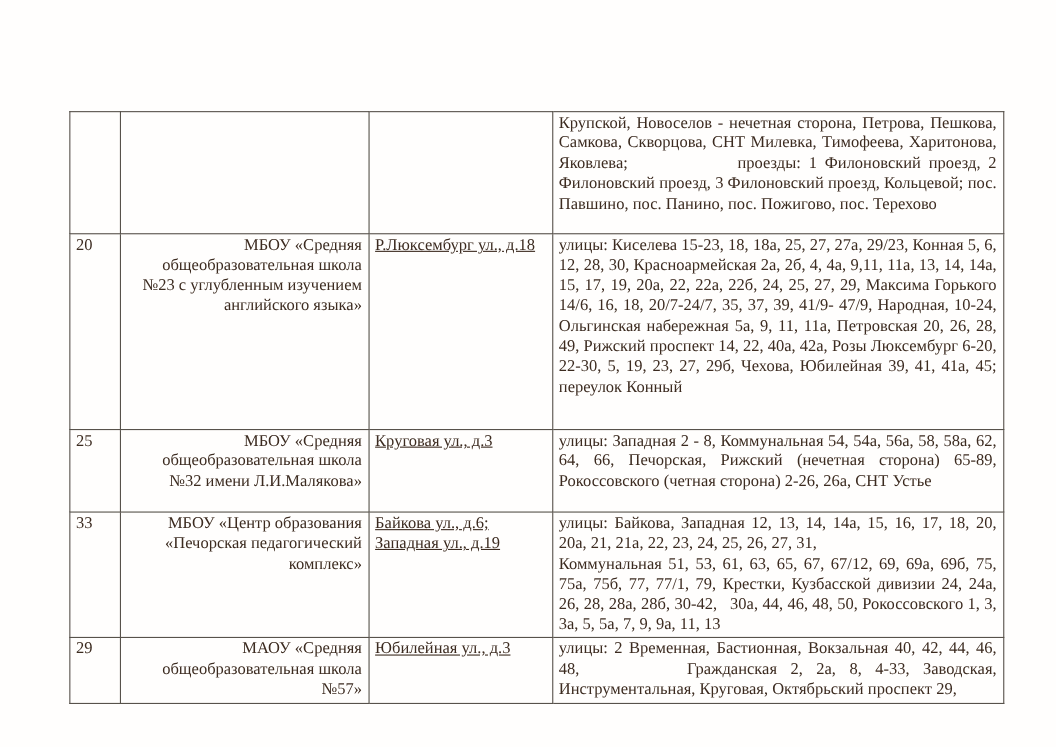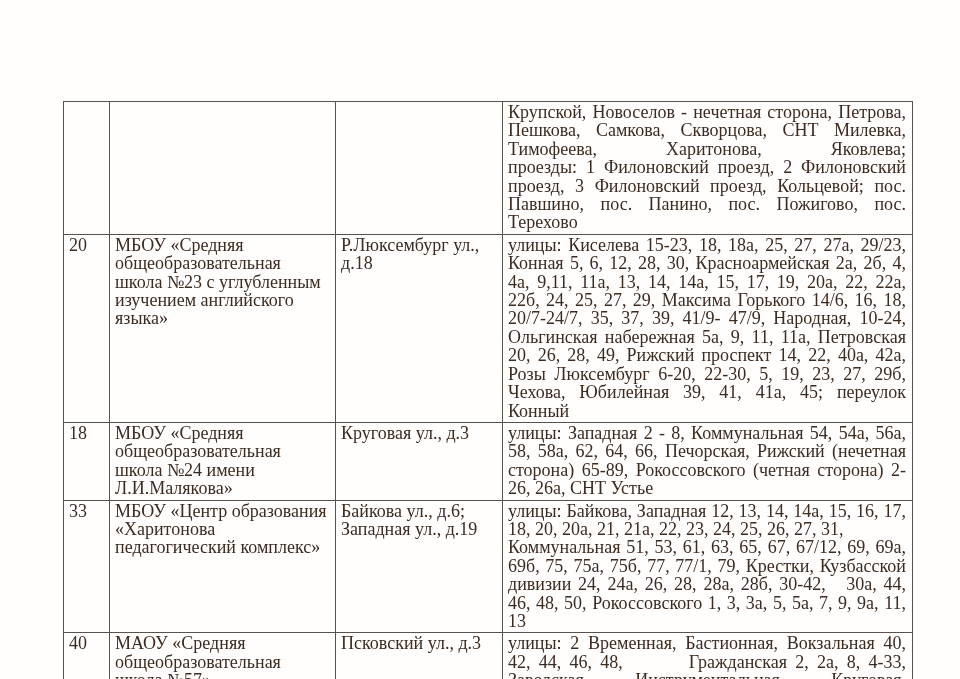--- a/index.html
+++ b/index.html
@@ -20,36 +20,38 @@
     left: 63px;
     top: 101px;
     width: 849px;
     border-collapse: collapse;
     table-layout: fixed;
   }
   table.doc td {
     border: 1px solid #57524b;
     vertical-align: top;
     color: #3c2b20;
-    font-size: 18px;
+    font-size: 15px;
     line-height: 18.4px;
     padding: 1px 6px 2px 5px;
     overflow: hidden;
   }
   td.c-num {
     padding-left: 5px;
   }
   td.c-school {
     padding-left: 8px;
     padding-right: 10px;
+    text-align: right;
   }
   td.c-address {
     padding-left: 6px;
     padding-right: 30px;
     white-space: pre-wrap;
+    text-decoration: underline;
   }
   td.c-streets {
     padding-left: 6px;
     padding-right: 6px;
     text-align: justify;
     white-space: pre-wrap;
   }
   tr.r0 { height: 111px; }
   tr.r1 { height: 178px; }
   tr.r2 { height: 75px;  }
@@ -74,34 +76,34 @@
         <td class="c-address"></td>
         <td class="c-streets">Крупской, Новоселов - нечетная сторона, Петрова, Пешкова, Самкова, Скворцова, СНТ Милевка, Тимофеева, Харитонова, Яковлева;              проезды: 1 Филоновский проезд, 2 Филоновский проезд, 3 Филоновский проезд, Кольцевой; пос. Павшино, пос. Панино, пос. Пожигово, пос. Терехово</td>
       </tr>
       <tr class="r1">
         <td class="c-num">20</td>
         <td class="c-school">МБОУ «Средняя общеобразовательная школа №23 с углубленным изучением английского языка»</td>
         <td class="c-address">Р.Люксембург ул., д.18</td>
         <td class="c-streets">улицы: Киселева 15-23, 18, 18а, 25, 27, 27а, 29/23, Конная 5, 6, 12, 28, 30, Красноармейская 2а, 2б, 4, 4а, 9,11, 11а, 13, 14, 14а, 15, 17, 19, 20а, 22, 22а, 22б, 24, 25, 27, 29, Максима Горького 14/6, 16, 18, 20/7-24/7, 35, 37, 39, 41/9- 47/9, Народная, 10-24, Ольгинская набережная 5а, 9, 11, 11а, Петровская 20, 26, 28, 49, Рижский проспект 14, 22, 40а, 42а, Розы Люксембург 6-20, 22-30, 5, 19, 23, 27, 29б, Чехова, Юбилейная 39, 41, 41а, 45; переулок Конный</td>
       </tr>
       <tr class="r2">
-        <td class="c-num">18</td>
-        <td class="c-school">МБОУ «Средняя общеобразовательная школа №24 имени Л.И.Малякова»</td>
+        <td class="c-num">25</td>
+        <td class="c-school">МБОУ «Средняя общеобразовательная школа №32 имени Л.И.Малякова»</td>
         <td class="c-address">Круговая ул., д.3</td>
         <td class="c-streets">улицы: Западная 2 - 8, Коммунальная 54, 54а, 56а, 58, 58а, 62, 64, 66, Печорская, Рижский (нечетная сторона) 65-89, Рокоссовского (четная сторона) 2-26, 26а, СНТ Устье</td>
       </tr>
       <tr class="r3">
         <td class="c-num">33</td>
-        <td class="c-school">МБОУ «Центр образования «Харитонова педагогический комплекс»</td>
+        <td class="c-school">МБОУ «Центр образования «Печорская педагогический комплекс»</td>
         <td class="c-address">Байкова ул., д.6;
 Западная ул., д.19</td>
         <td class="c-streets">улицы: Байкова, Западная 12, 13, 14, 14а, 15, 16, 17, 18, 20, 20а, 21, 21а, 22, 23, 24, 25, 26, 27, 31,
 Коммунальная 51, 53, 61, 63, 65, 67, 67/12, 69, 69а, 69б, 75, 75а, 75б, 77, 77/1, 79, Крестки, Кузбасской дивизии 24, 24а, 26, 28, 28а, 28б, 30-42,   30а, 44, 46, 48, 50, Рокоссовского 1, 3, 3а, 5, 5а, 7, 9, 9а, 11, 13</td>
       </tr>
       <tr class="r4">
-        <td class="c-num">40</td>
+        <td class="c-num">29</td>
         <td class="c-school">МАОУ «Средняя общеобразовательная школа №57»</td>
-        <td class="c-address">Псковский ул., д.3</td>
+        <td class="c-address">Юбилейная ул., д.3</td>
         <td class="c-streets">улицы: 2 Временная, Бастионная, Вокзальная 40, 42, 44, 46, 48,        Гражданская 2, 2а, 8, 4-33, Заводская, Инструментальная, Круговая, Октябрьский проспект 29,</td>
       </tr>
     </tbody>
   </table>
 </div>
 
 </body></html>

